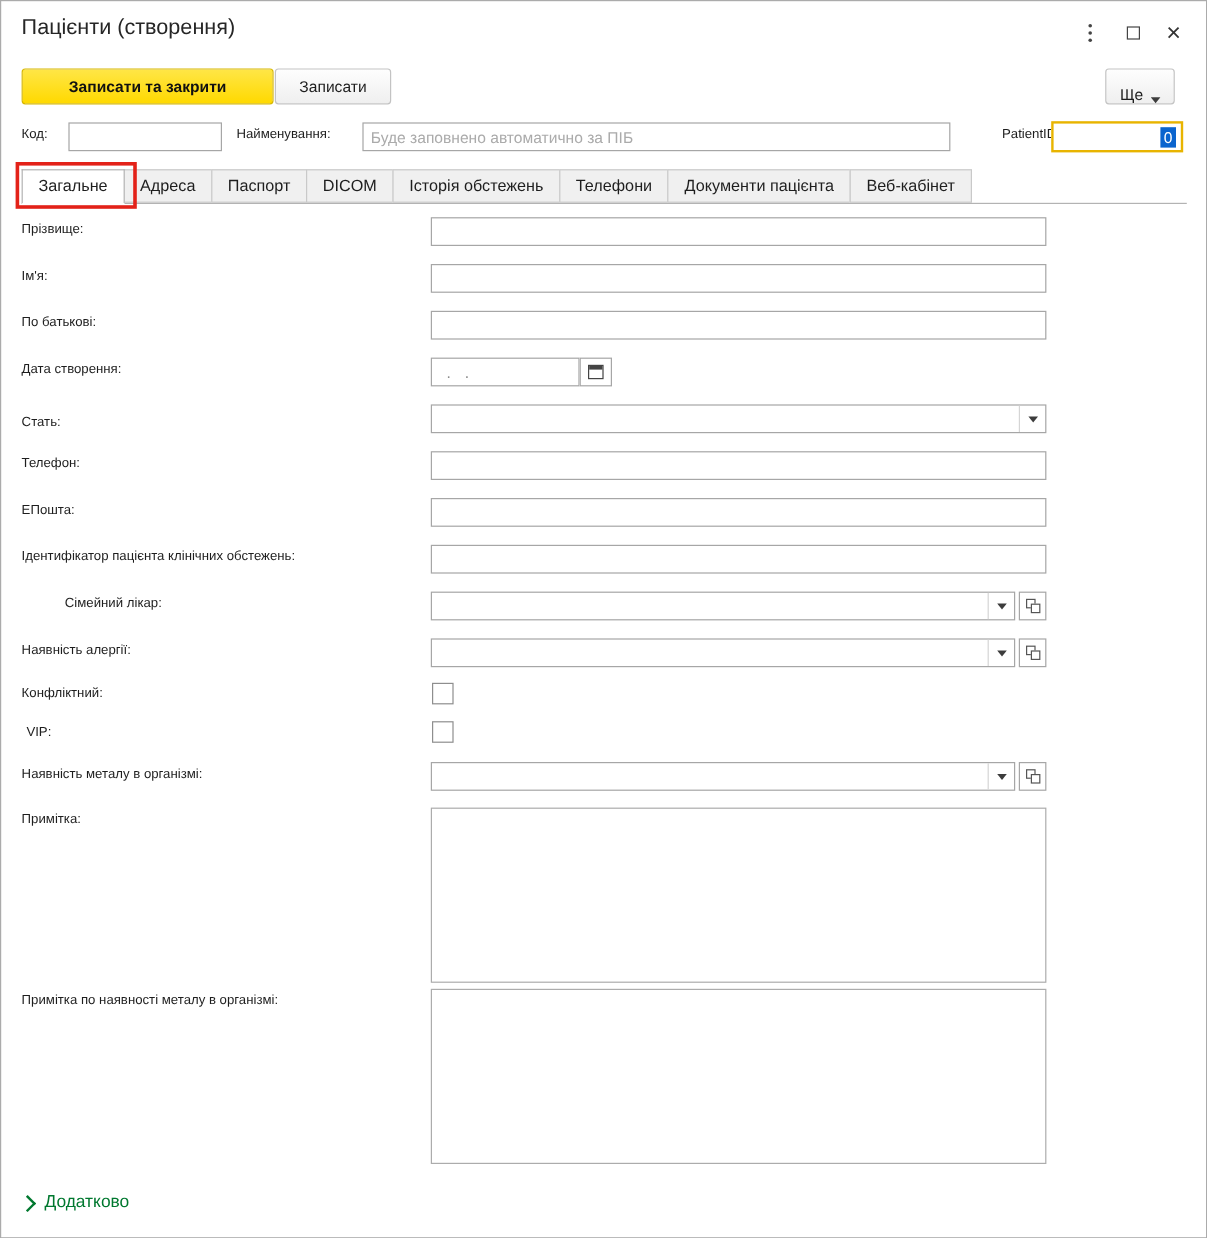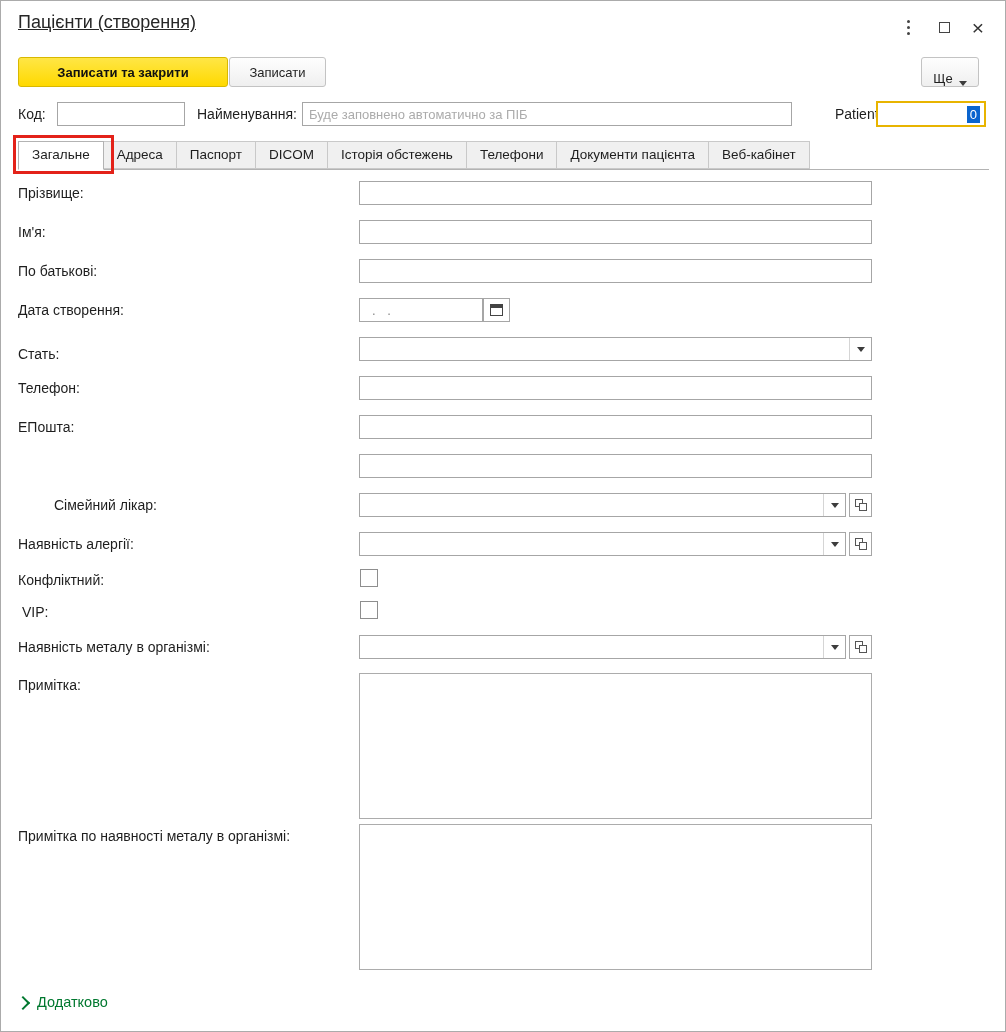--- a/index.html
+++ b/index.html
@@ -1,36 +1,36 @@
 <!DOCTYPE html>
 <html><head>
 <meta charset="utf-8">
 <style>
   html,body{margin:0;padding:0;background:#ffffff;}
   body{font-family:"Liberation Sans","DejaVu Sans",sans-serif;color:#1e1e1e;}
   .window{position:relative;width:1006px;height:1032px;background:#fff;border:1px solid #ABABAB;box-sizing:border-box;overflow:hidden;}
 
   
-  .title{position:absolute;left:17px;top:11px;font-size:18px;color:#262626;white-space:nowrap;text-decoration:underline;}
+  .title{position:absolute;left:17px;top:11px;font-size:18px;color:#262626;white-space:nowrap;}
   .wc{position:absolute;top:12px;width:30px;height:28px;display:flex;align-items:center;justify-content:center;cursor:pointer;}
   .dots{display:flex;flex-direction:column;gap:3px;}
   .dots i{width:3px;height:3px;border-radius:50%;background:#444;}
   .maxsq{width:11px;height:11px;border:1px solid #444;box-sizing:border-box;}
   .closex{font-size:21px;color:#333;line-height:1;}
 
   
   .btn{position:absolute;top:56px;height:30px;box-sizing:border-box;display:flex;align-items:center;justify-content:center;font-size:13px;border-radius:3px;cursor:pointer;gap:6px;}
   .btn-primary{left:17px;width:210px;background:linear-gradient(#FFE646,#FFD900);border:1px solid #D8B800;font-weight:bold;color:#111;}
   .btn-plain{background:linear-gradient(#FEFEFE,#EFEFEF);border:1px solid #C3C3C3;color:#1e1e1e;}
   .btn-save{left:228px;width:97px;}
   .btn-more{left:920px;width:58px;align-items:flex-end;}
   .tri-down{width:0;height:0;border-left:4px solid transparent;border-right:4px solid transparent;border-top:5px solid #3c3c3c;}
 
   
-  .lbl{position:absolute;font-size:14px;color:#1e1e1e;white-space:nowrap;}
+  .lbl{position:absolute;font-size:11px;color:#1e1e1e;white-space:nowrap;}
   .txt{position:absolute;height:24px;box-sizing:border-box;border:1px solid #A6A6A6;background:#fff;font-family:inherit;font-size:13px;padding:0 6px;color:#1e1e1e;outline:none;}
   .txt::placeholder{color:#ABABAB;opacity:1;}
   .pid{position:absolute;left:875px;top:100px;width:110px;height:26px;box-sizing:border-box;border:2px solid #E8B400;background:#fff;display:flex;align-items:center;justify-content:flex-end;padding:0 4px;font-size:13px;cursor:text;}
   .pid .sel{background:#0A64CE;color:#fff;padding:0 3px;line-height:17px;}
 
   
   .tabs{position:absolute;left:17px;top:140px;width:971px;height:29px;display:flex;align-items:flex-end;border-bottom:1px solid #B3B3B3;box-sizing:border-box;}
   .tab{height:28px;line-height:26px;box-sizing:border-box;padding:0 13px;font-size:13.5px;background:#F0F0F0;border:1px solid #C9C9C9;margin-right:-1px;cursor:pointer;white-space:nowrap;color:#1e1e1e;}
   .tab.active{background:#fff;border-color:#B3B3B3;border-bottom:1px solid #fff;height:29px;margin-bottom:-1px;position:relative;z-index:2;}
   .annotation{position:absolute;left:12px;top:134px;width:101px;height:39px;border:3px solid #E32219;box-sizing:border-box;z-index:5;pointer-events:none;}
@@ -133,20 +133,21 @@
         <span class="tri-down"></span>
       </div>
   </div>
 
   <div class="lbl" style="left:17px;top:379px;">Телефон:</div>
   <input class="txt" style="left: 358px; top: 375px; width: 513px;">
 
   <div class="lbl" style="left:17px;top:418px;">ЕПошта:</div>
   <input class="txt" style="left: 358px; top: 414px; width: 513px;">
 
+  <div class="lbl" style="left:17px;top:457px;">Ідентифікатор пацієнта клінічних обстежень:</div>
   <input class="txt" style="left: 358px; top: 453px; width: 513px;">
 
   <div class="lbl" style="left:17px;top:496px;margin-left:36px;">Сімейний лікар:</div>
   <div class="combo" style="left:358px;top:492px;width:487px;">
     <div class="fill"></div>
     <div class="arrow-btn">
         <span class="tri-down"></span>
       </div>
   </div>
   <div class="sidebtn" style="left:848px;top:492px;">

